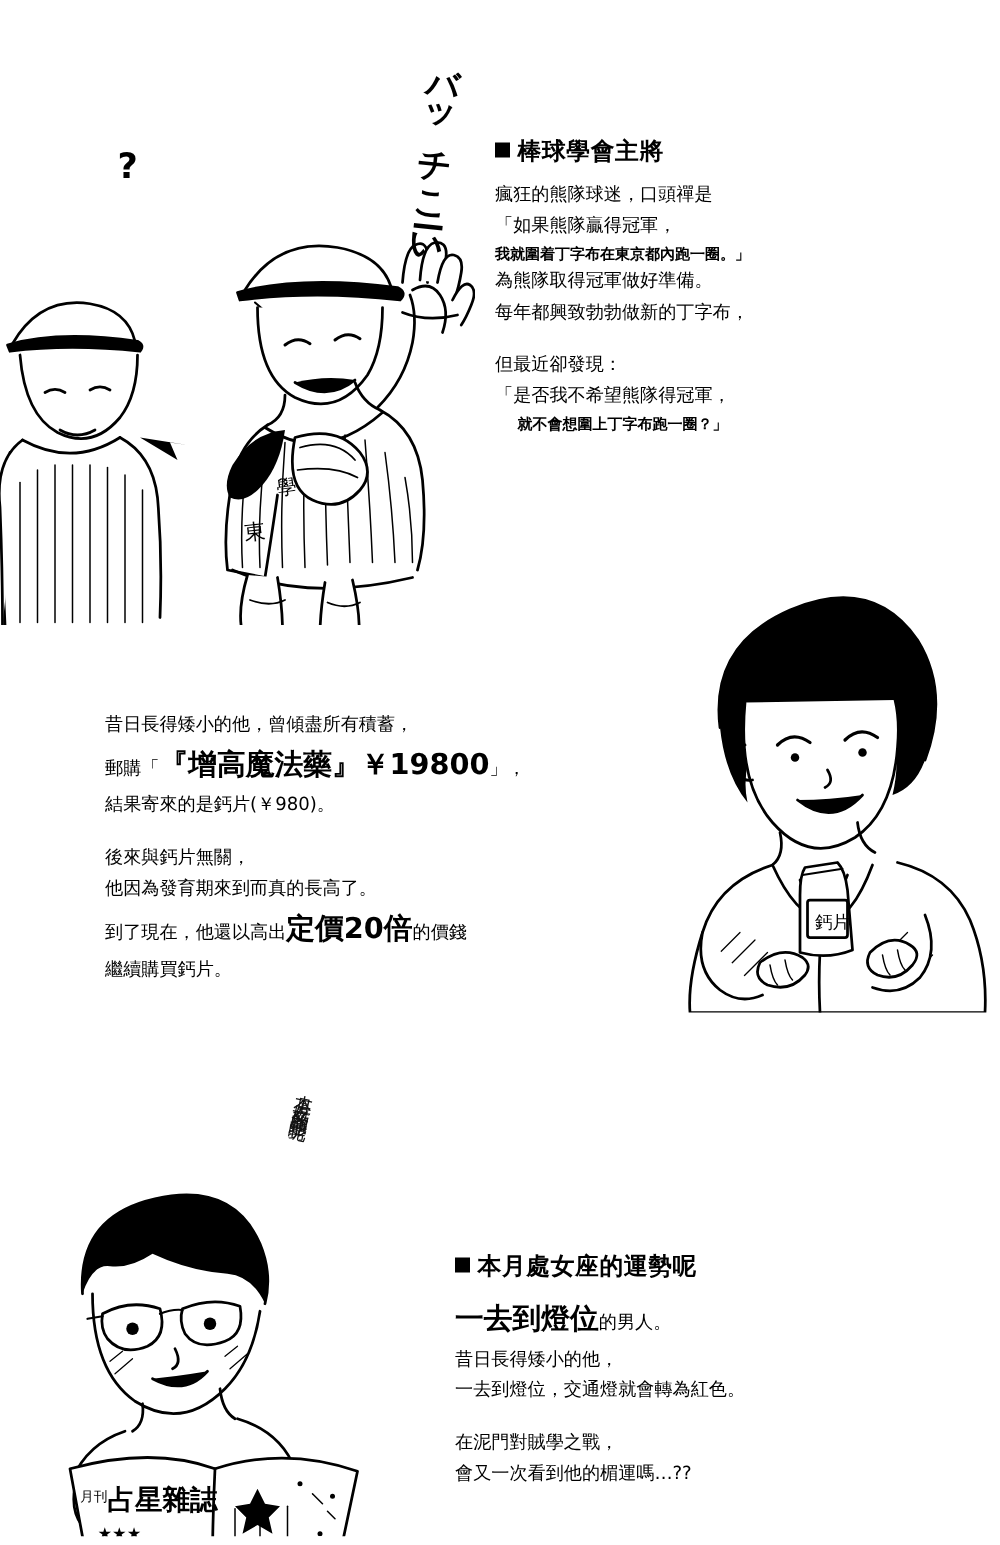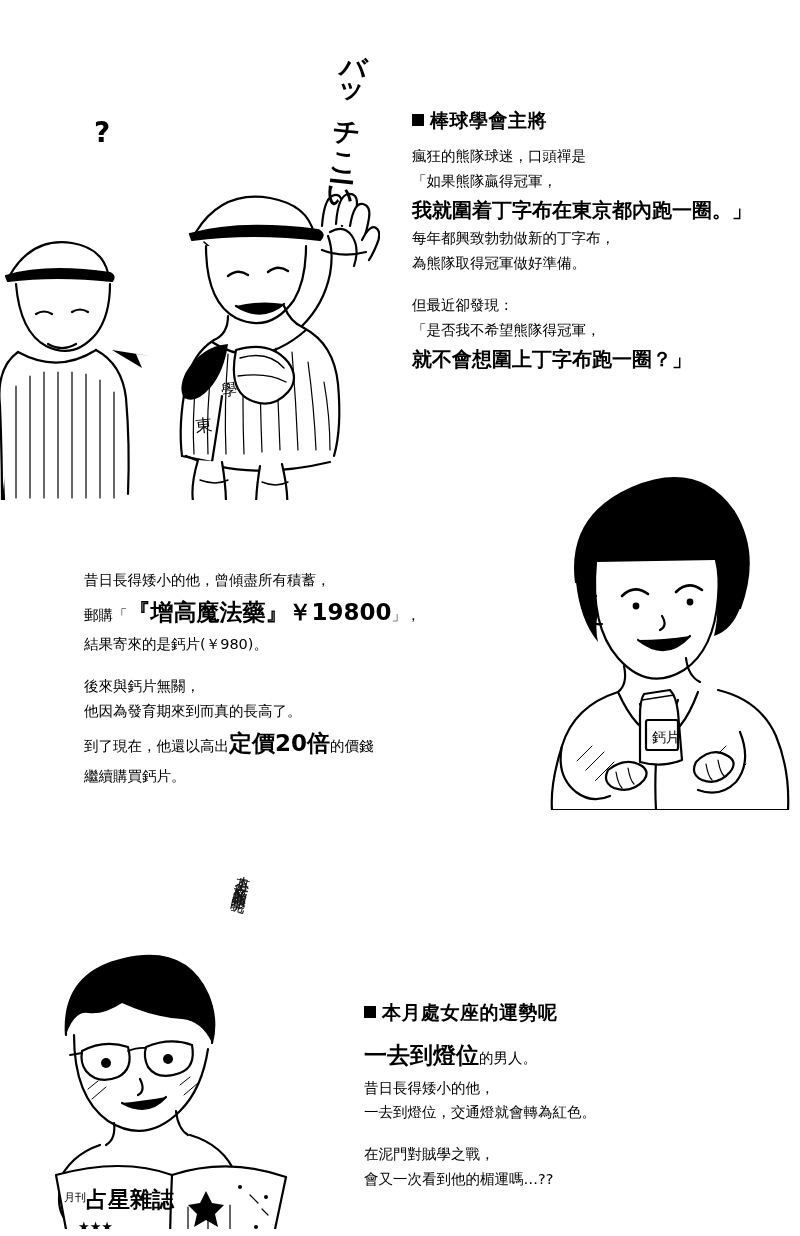--- a/index.html
+++ b/index.html
@@ -39,23 +39,24 @@
     background: #000;
     margin-right: 6px;
     vertical-align: 1px;
   }
   .line {
     font-size: 14.5px;
     line-height: 1.72;
     white-space: nowrap;
   }
   .line.big {
-    font-size: 20px;
+    font-size: 12px;
     font-weight: bold;
     line-height: 1.62;
+    text-align: center;
   }
   .line .bold {
     font-weight: bold;
     font-size: 23px;
   }
   .gap {
     height: 17px;
   }
 
   
@@ -180,29 +181,29 @@
       </g>
 
       <text x="222" y="296" font-size="16" font-family="DejaVu Sans, sans-serif" fill="#000" transform="rotate(-8 222 296)">學</text>
       <text x="196" y="332" font-size="17" font-family="DejaVu Sans, sans-serif" fill="#000" transform="rotate(-6 196 332)">東</text>
     </svg>
   </div>
 
   <span class="qmark" style="left:94px; top:116px;">?</span>
   <span class="shout" style="left:330px; top:36px;">バッチこーい</span>
 
-  <div class="section" style="left:396px; top:108px;margin-left:16px;">
+  <div class="section" style="left:396px; top:108px;">
     <div class="heading">
       <span class="sq"></span><span>棒球學會主將</span>
     </div>
     <div class="line">瘋狂的熊隊球迷，口頭禪是</div>
     <div class="line">「如果熊隊贏得冠軍，</div>
     <div class="line big">我就圍着丁字布在東京都內跑一圈。」</div>
+    <div class="line">為熊隊取得冠軍做好準備。</div>
     <div class="line">每年都興致勃勃做新的丁字布，</div>
-    <div class="line">為熊隊取得冠軍做好準備。</div>
     <div class="gap"></div>
     <div class="line">但最近卻發現：</div>
     <div class="line">「是否我不希望熊隊得冠軍，</div>
     <div class="line big">就不會想圍上丁字布跑一圈？」</div>
   </div>
 
   <div class="section" style="left:84px; top:568px;">
     <div class="line">昔日長得矮小的他，曾傾盡所有積蓄，</div>
     <div class="line">
       <span>郵購「</span><span class="bold">『增高魔法藥』￥19800</span><span>」，</span>

